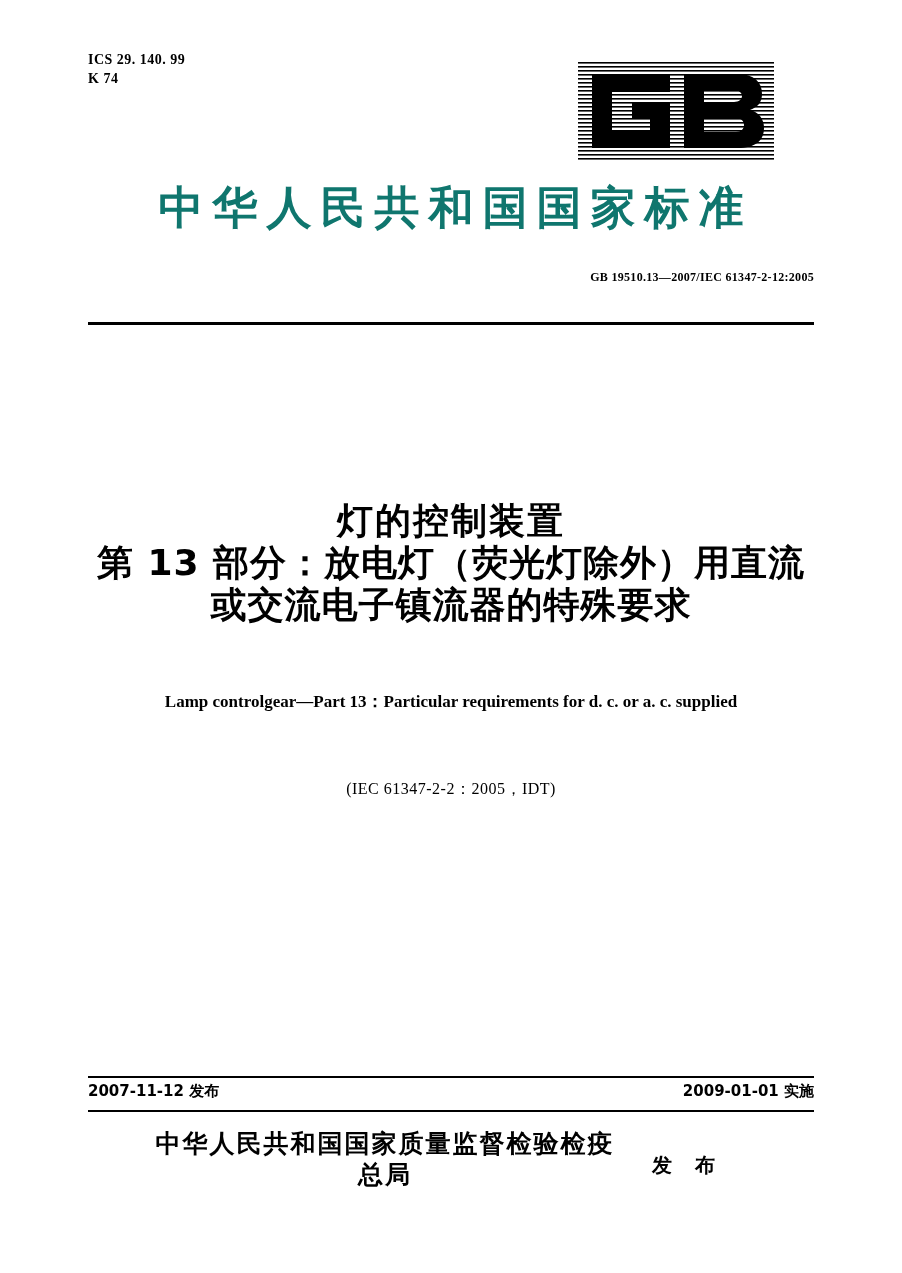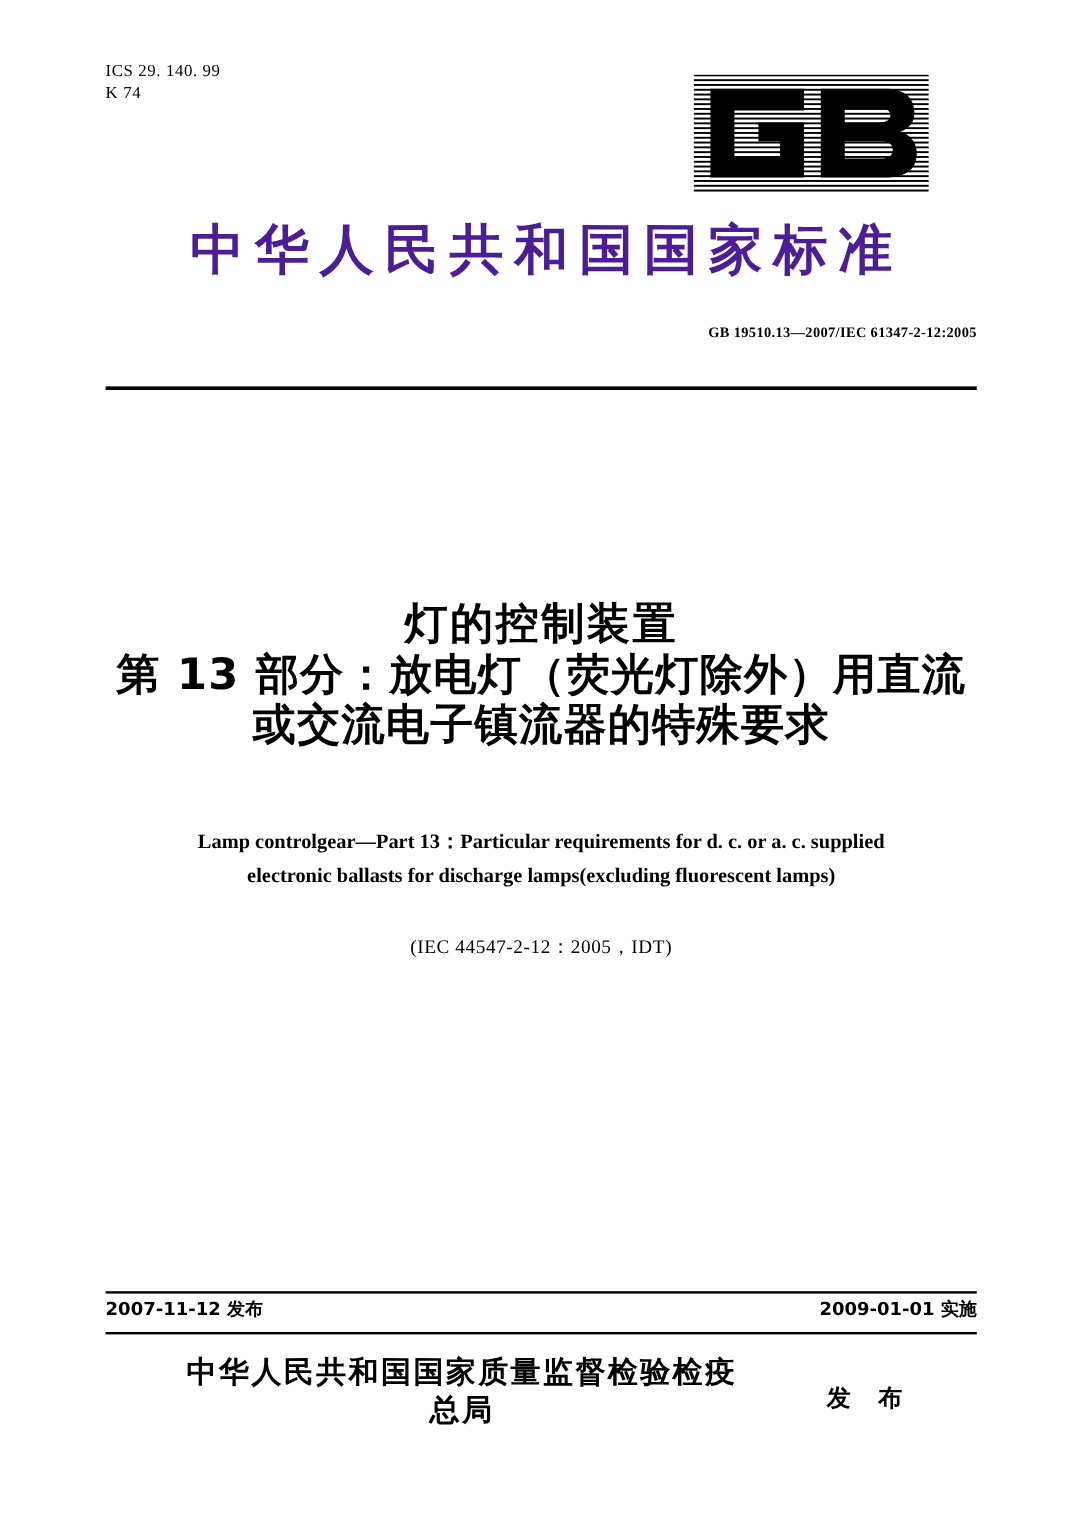--- a/index.html
+++ b/index.html
@@ -19,21 +19,21 @@
     background: #ffffff;
     overflow: hidden;
   }
 
   
   .ics-block {
     position: absolute;
     left: 88px;
     top: 50px;
     font-family: "Liberation Serif", serif;
-    font-weight: normal;
+    font-weight: bold;
     font-size: 14px;
     line-height: 19px;
     letter-spacing: 0.5px;
   }
 
   
   .gb-logo {
     position: absolute;
     left: 578px;
     top: 62px;
@@ -46,21 +46,21 @@
     position: absolute;
     left: 0;
     right: 0;
     top: 178px;
     text-align: center;
     font-family: "DejaVu Sans", sans-serif;
     font-weight: bold;
     font-size: 45px;
     letter-spacing: 9px;
     padding-left: 9px;
-    color: #4c1d95;
+    color: #0f766e;
   }
 
   
   .std-number {
     position: absolute;
     right: 88px;
     top: 270px;
     font-family: "Liberation Serif", serif;
     font-weight: bold;
     font-size: 12px;
@@ -169,21 +169,20 @@
   }
   .publisher .pl2 { letter-spacing: 6px; }
   .publish-word {
     position: absolute;
     left: 652px;
     top: 1152px;
     font-family: "DejaVu Sans", sans-serif;
     font-weight: bold;
     font-size: 20px;
     letter-spacing: 8px;
-    margin-left: 37px;
   }
 </style>
 </head>
 <body>
 
 <div class="page">
 
   <div class="ics-block">
     <div>ICS 29. 140. 99</div>
     <div>K 74</div>
@@ -218,24 +217,23 @@
   <div class="rule-top"></div>
 
   <div class="title-cn">
     <div class="line1">灯的控制装置</div>
     <div>第 13 部分：放电灯（荧光灯除外）用直流</div>
     <div>或交流电子镇流器的特殊要求</div>
   </div>
 
   <div class="title-en">
     <div>Lamp controlgear—Part 13：Particular requirements for d. c. or a. c. supplied</div>
-    <div>electronic ballasts for discharge lamps(excluding fluorescent lamps)</div>
-  </div>
-
-  <div class="idt-line">(IEC 44547-2-12：2005，IDT)</div>
+  </div>
+
+  <div class="idt-line">(IEC 61347-2-2：2005，IDT)</div>
 
   <div class="rule-bottom"></div>
   <div class="date-issue">2007-11-12 发布</div>
   <div class="date-effective">2009-01-01 实施</div>
   <div class="rule-bottom2"></div>
 
   <div class="publisher">
     <div>中华人民共和国国家质量监督检验检疫总局</div>
   </div>
   <div class="publish-word">发 布</div>

